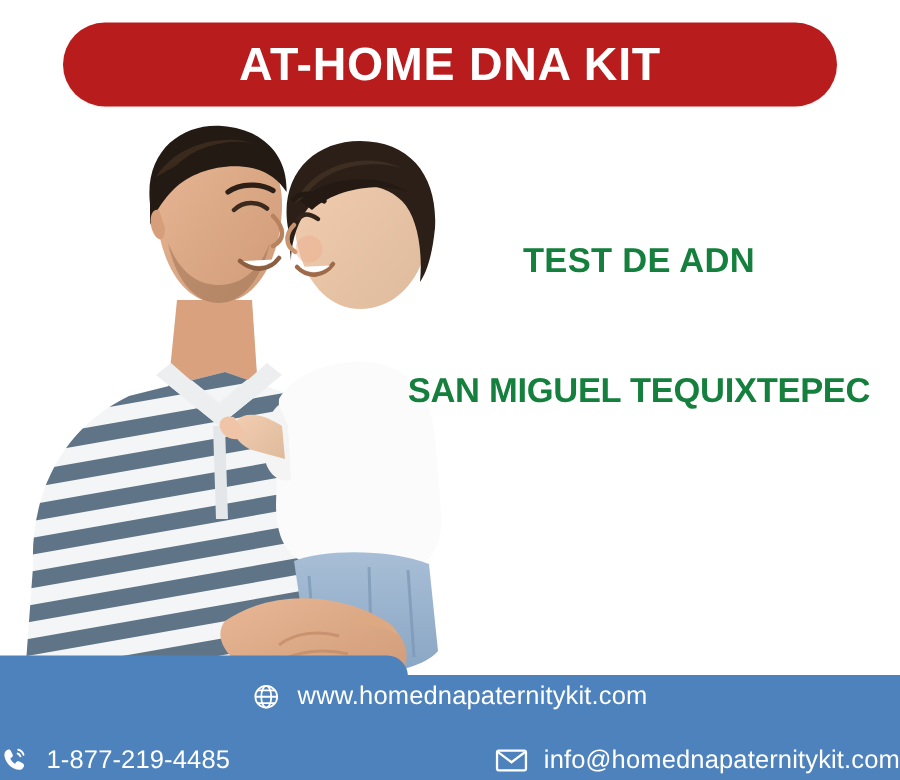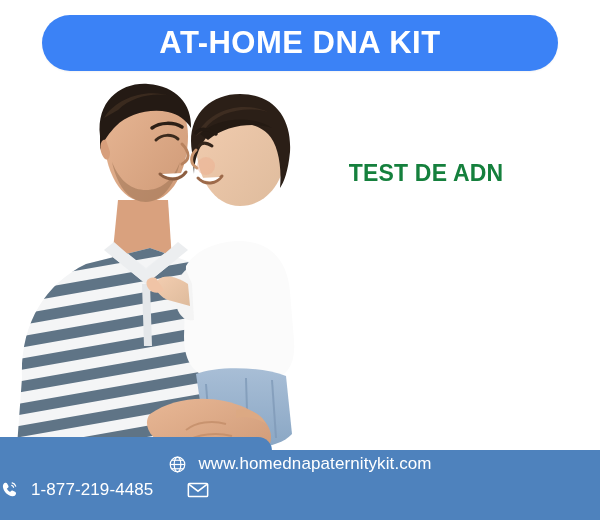--- a/index.html
+++ b/index.html
@@ -29,21 +29,21 @@
     width: 600px;
     height: 58px;
     display: flex;
     justify-content: center;
     align-items: center;
   }
   .banner-pill {
     width: 516px;
     height: 56px;
     border-radius: 28px;
-    background: #3b82f6;
+    background: #b91c1c;
     display: flex;
     align-items: center;
     justify-content: center;
     box-shadow: 0 1px 2px rgba(0,0,0,0.05);
   }
   .banner-title {
     color: #ffffff;
     font-size: 31px;
     font-weight: bold;
     letter-spacing: 0.5px;
@@ -119,23 +119,23 @@
     white-space: nowrap;
   }
   .footer-row.row-web {
     left: 0;
     top: 4px;
     width: 600px;
     justify-content: center;
   }
   .footer-row.row-contact {
     left: 0;
-    top: 30px;
-    width: 600px;
-    justify-content: flex-start;
+    top: 47px;
+    width: 600px;
+    justify-content: space-between;
   }
   .f-item {
     display: flex;
     align-items: center;
   }
   .f-text {
     color: #ffffff;
     font-size: 17px;
     font-family: "Liberation Sans", sans-serif;
     letter-spacing: 0.1px;
@@ -266,20 +266,21 @@
 
         <ellipse cx="150" cy="380" rx="130" ry="10" fill="#e9ecef" opacity="0.5"></ellipse>
       </g>
     </svg>
   </div>
 
   <div class="headline">
     <span class="line">TEST DE ADN</span>
     <span class="spacer"></span>
     <span class="spacer"></span>
+    <span class="line wide">SAN MIGUEL TEQUIXTEPEC</span>
   </div>
 
   <div class="footer-band-left"></div>
   <div class="footer-band-right"></div>
 
   <div class="footer-content">
 
     <div class="footer-row row-web">
       <div class="f-item">
         <span class="f-icon">
@@ -309,18 +310,19 @@
 
       <span class="gap-mid"></span>
 
       <div class="f-item">
         <span class="f-icon">
           <svg width="22" height="18" viewBox="0 0 26 20" fill="none" stroke="#ffffff" stroke-width="1.8">
             <rect x="1.6" y="2.2" width="22.8" height="15.6" rx="1.4"></rect>
             <path d="M2.4 3.4 L13 11.4 L23.6 3.4"></path>
           </svg>
         </span>
+        <span class="f-text">info@homednapaternitykit.com</span>
       </div>
     </div>
 
   </div>
 
 </div>
 
 </body></html>

